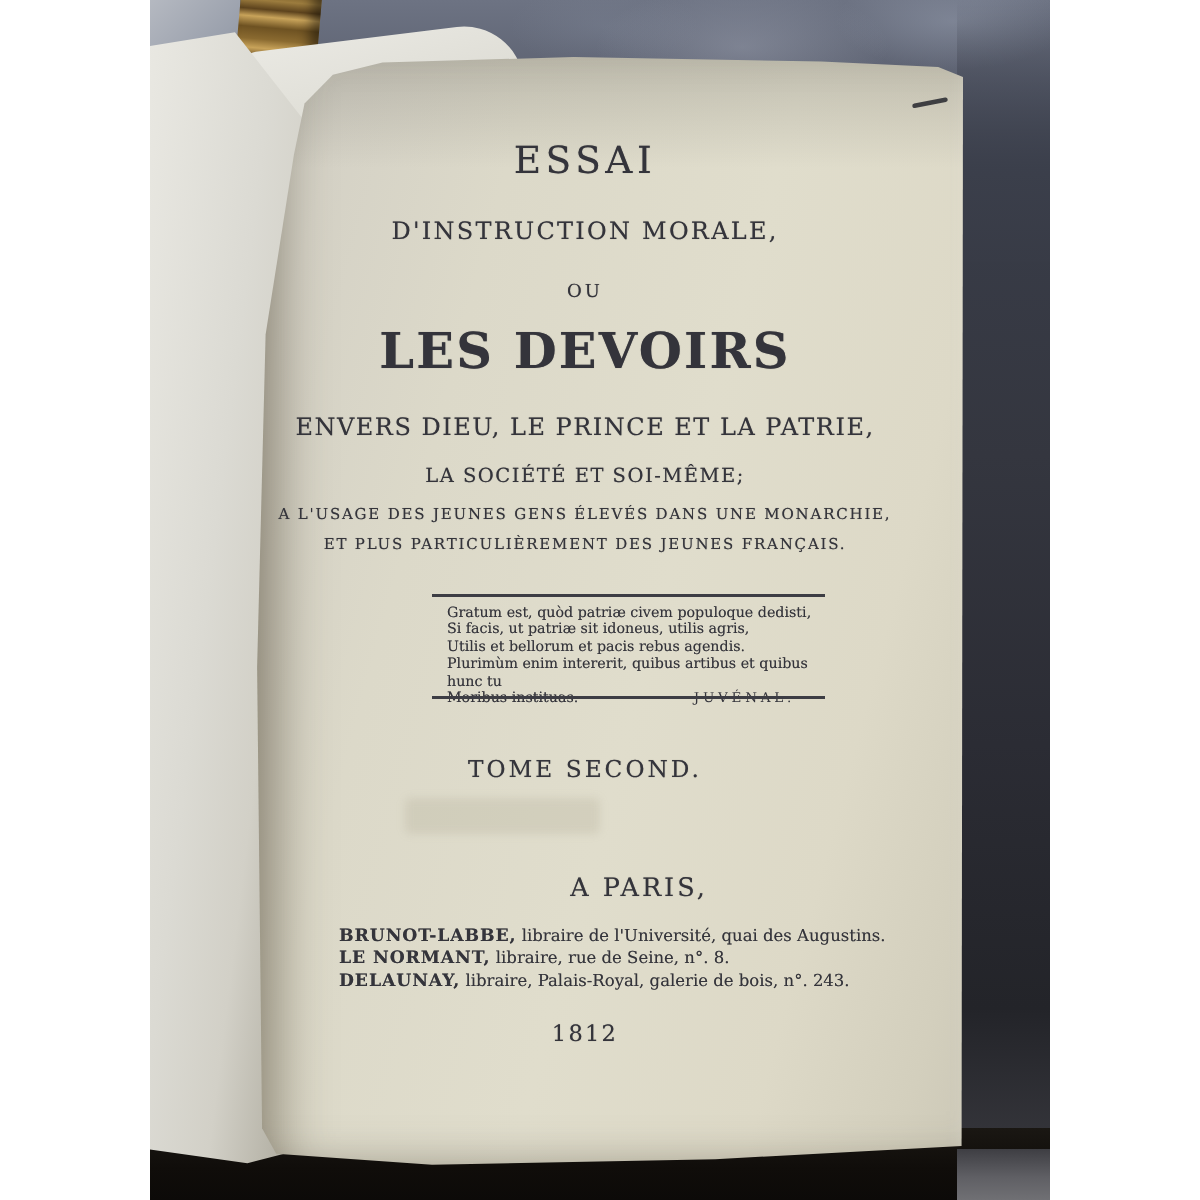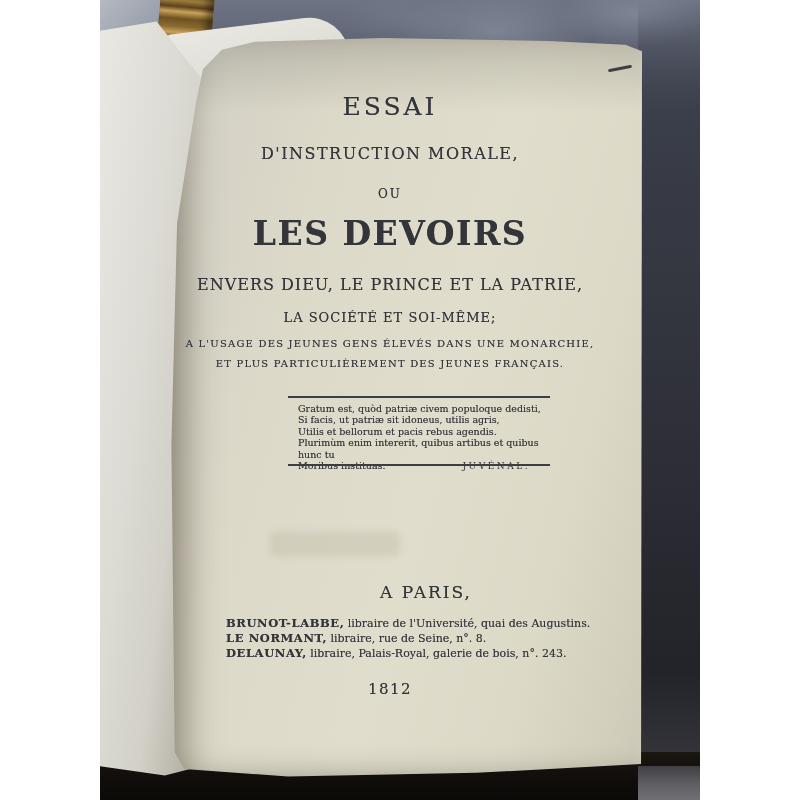--- a/index.html
+++ b/index.html
@@ -155,20 +155,21 @@
       <div class="ep-rule top"></div>
       <div class="ep-text">Gratum est, quòd patriæ civem populoque dedisti,
 Si facis, ut patriæ sit idoneus, utilis agris,
 Utilis et bellorum et pacis rebus agendis.
 Plurimùm enim intererit, quibus artibus et quibus hunc tu
 Moribus instituas.</div>
       <div class="ep-attr">JUVÉNAL.</div>
       <div class="ep-rule bottom"></div>
     </div>
 
+    <div class="cl t-tome">TOME SECOND.</div>
     <div class="cl t-paris">A PARIS,</div>
 
     <div class="pub-block">
       <div><span class="pub-name">BRUNOT-LABBE,</span><span> libraire de l'Université, quai des Augustins.</span></div>
       <div><span class="pub-name">LE NORMANT,</span><span> libraire, rue de Seine, n°. 8.</span></div>
       <div><span class="pub-name">DELAUNAY,</span><span> libraire, Palais-Royal, galerie de bois, n°. 243.</span></div>
     </div>
 
     <div class="cl t-year">1812</div>
   </div>

